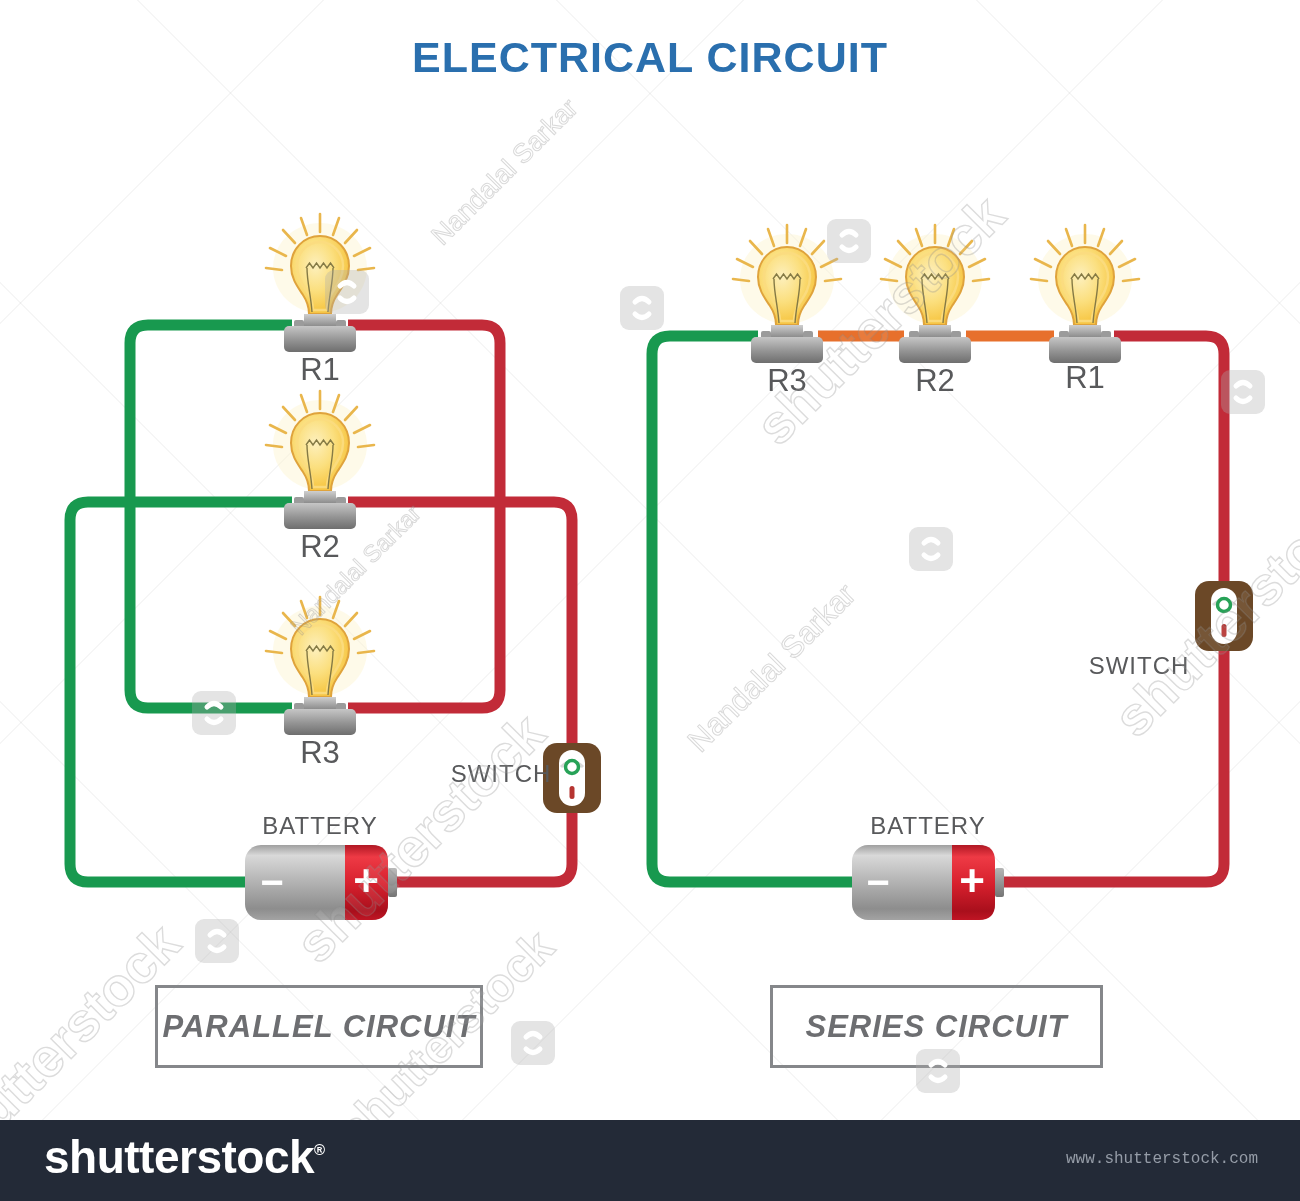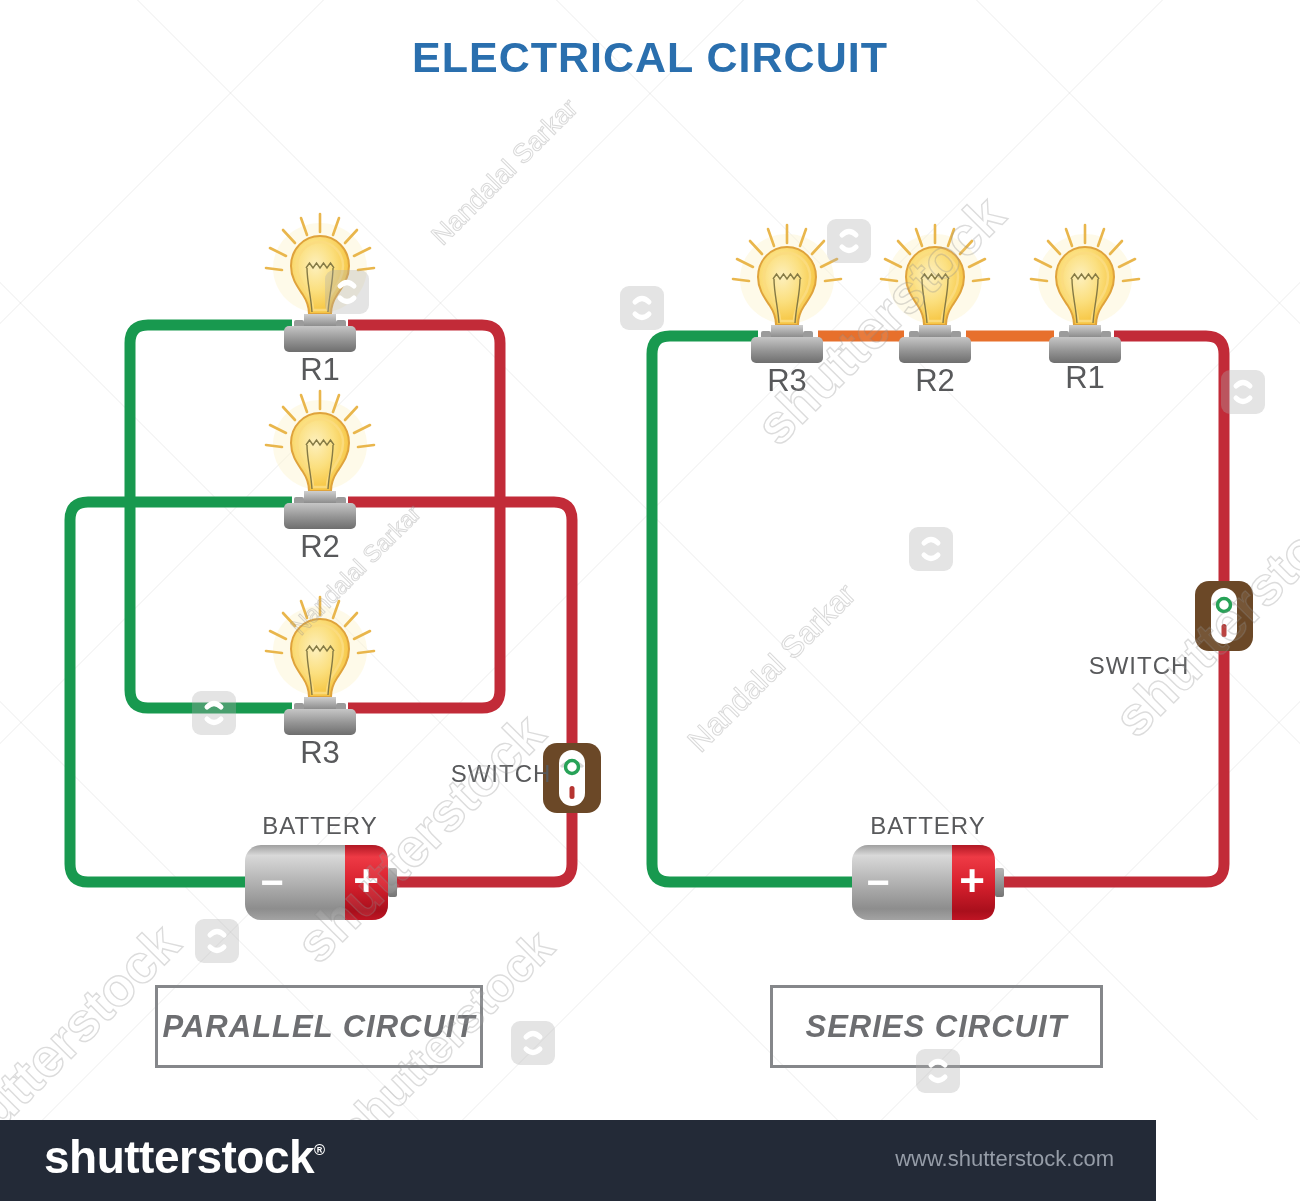--- a/index.html
+++ b/index.html
@@ -36,27 +36,27 @@
   .wm-brand.small{font-size:47px;}
   .wm-credit{font-size:27px; color:rgba(255,255,255,.06);
     -webkit-text-stroke:1px rgba(145,145,145,.34); text-stroke:1px rgba(145,145,145,.34);}
   .wm-credit.big{font-size:31px;}
   .wm-credit.small{font-size:24px;}
   .wm-logo{position:absolute; width:44px; height:44px; border-radius:9px; background:rgba(173,173,173,.33);
     transform:translate(-50%,-50%); pointer-events:none;}
   .wm-logo svg{display:block;}
 
   
-  .footer{position:absolute; left:0; top:1120px; width:1156px; height:81px; background:var(--footer-bg,#232a37);
+  .footer{position:absolute; left:0; top:1120px; width:1300px; height:81px; background:var(--footer-bg,#232a37);
     display:flex; align-items:center; justify-content:space-between; box-sizing:border-box; padding:0 42px 8px 44px;}
   .ss-logo{color:#fff; font-size:46px; font-weight:bold; letter-spacing:-0.5px; line-height:1;}
   .ss-logo .reg{font-size:15px; font-weight:bold; vertical-align:18px; letter-spacing:0;}
   .footer-meta{text-align:right;}
   .image-id{color:#c3c8d0; font-size:22px; letter-spacing:.5px;}
-  .website{color:#959ca7; font-size:22px; margin-top:5px;}
+  .website{color:#959ca7; font-size:16px; margin-top:5px;font-family:Liberation Mono, monospace;}
 </style>
 </head>
 <body>
 
 <div class="screen">
   <div class="canvas">
 
     <div class="wm-lines"></div>
 
     <div class="title">ELECTRICAL CIRCUIT</div>

